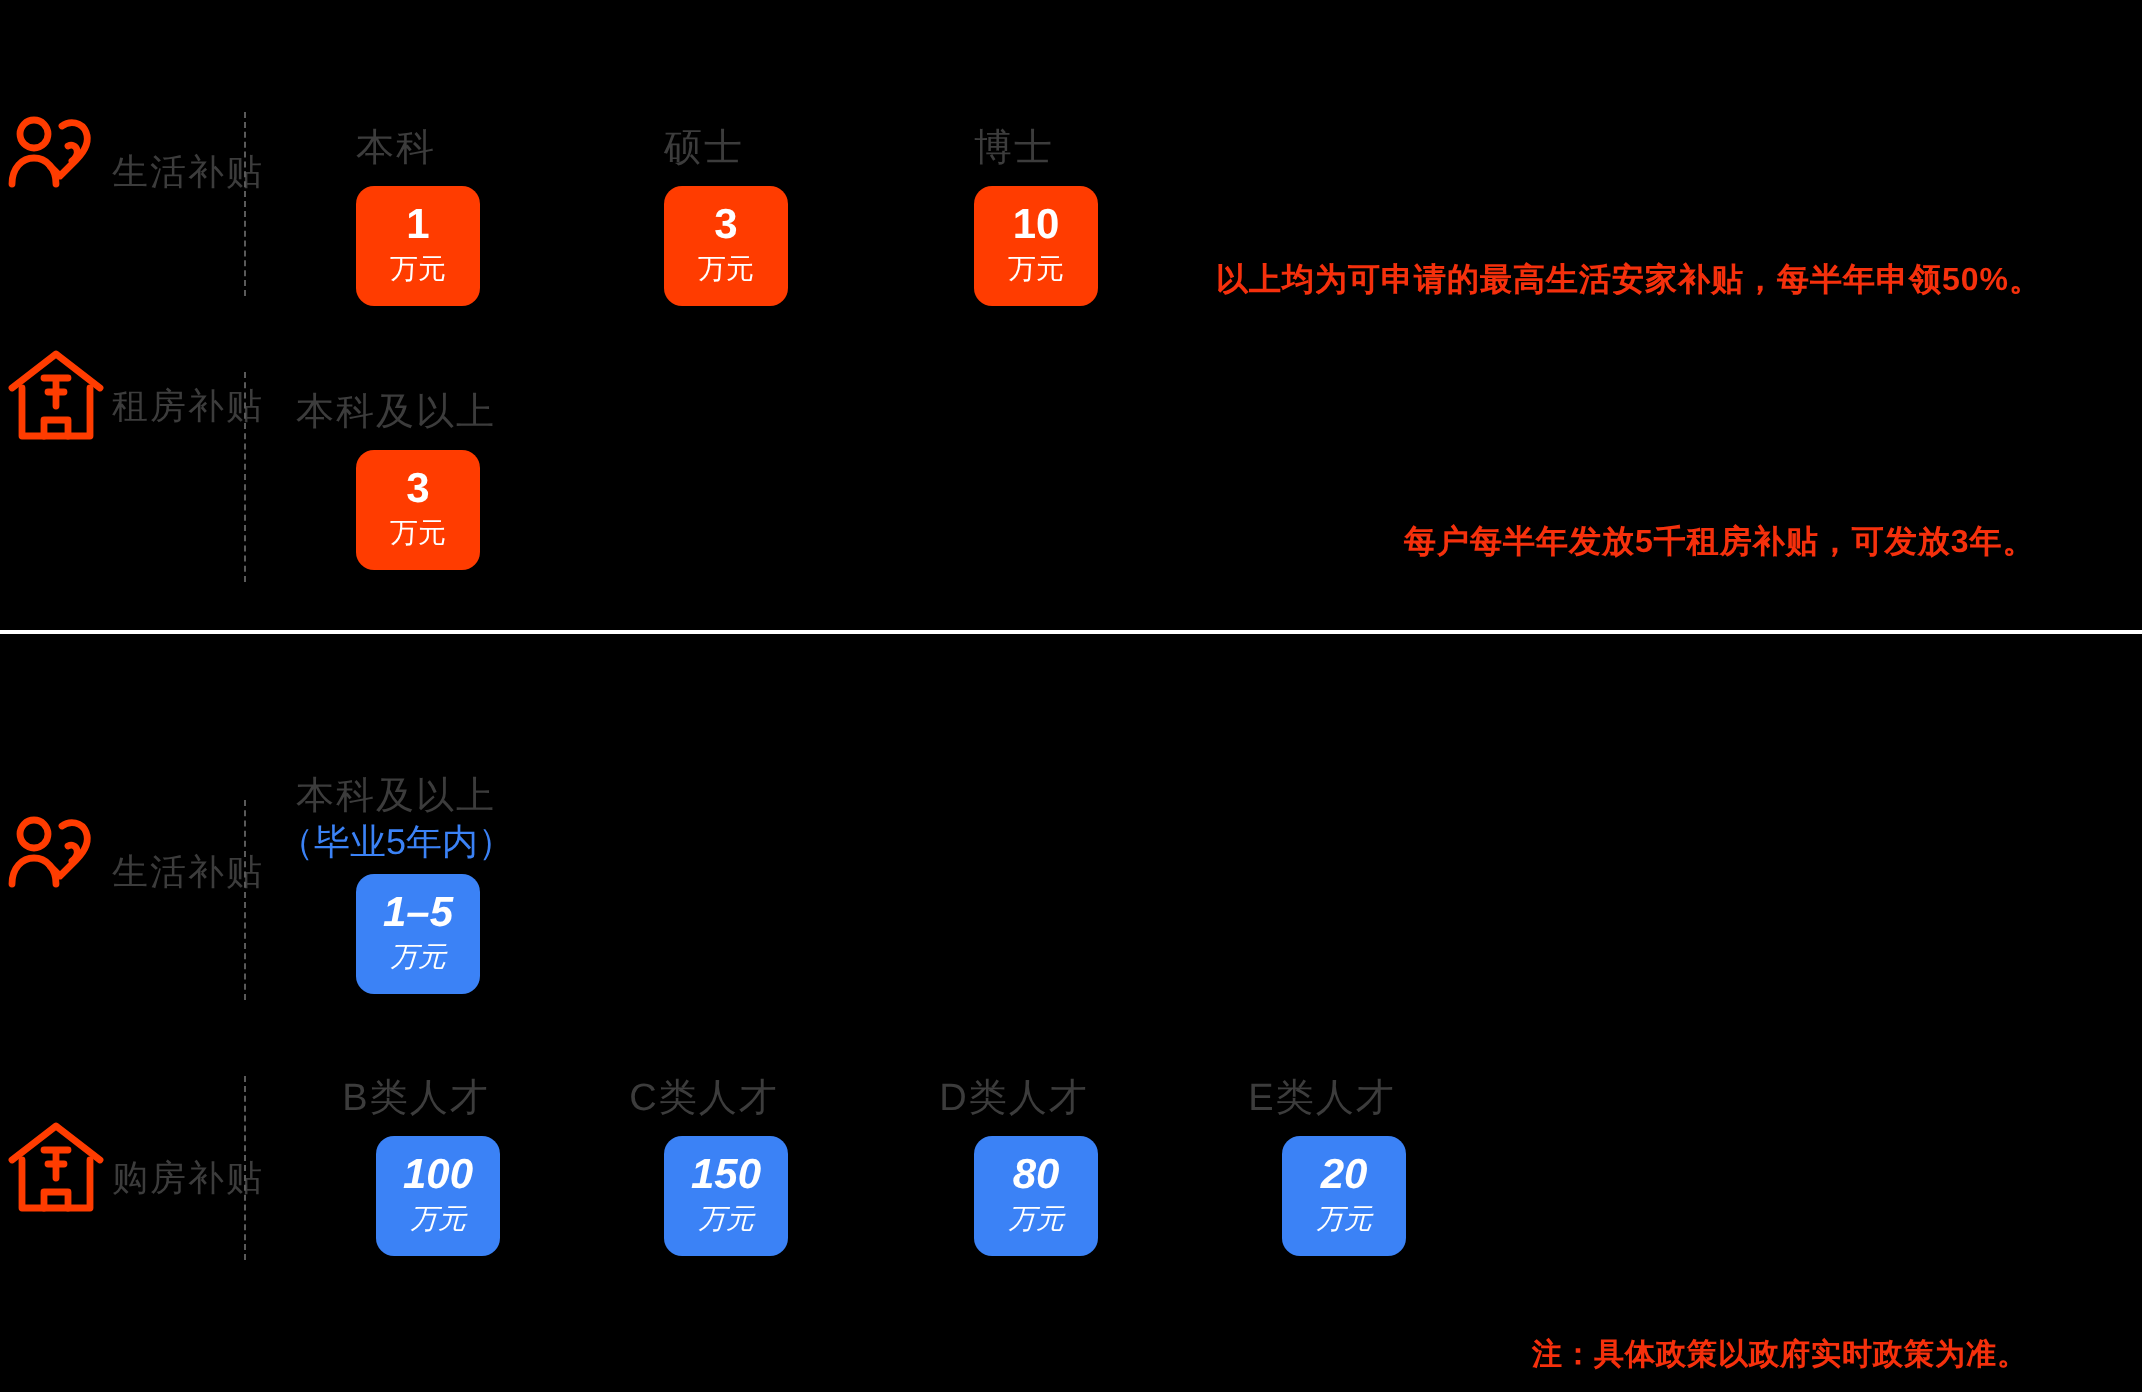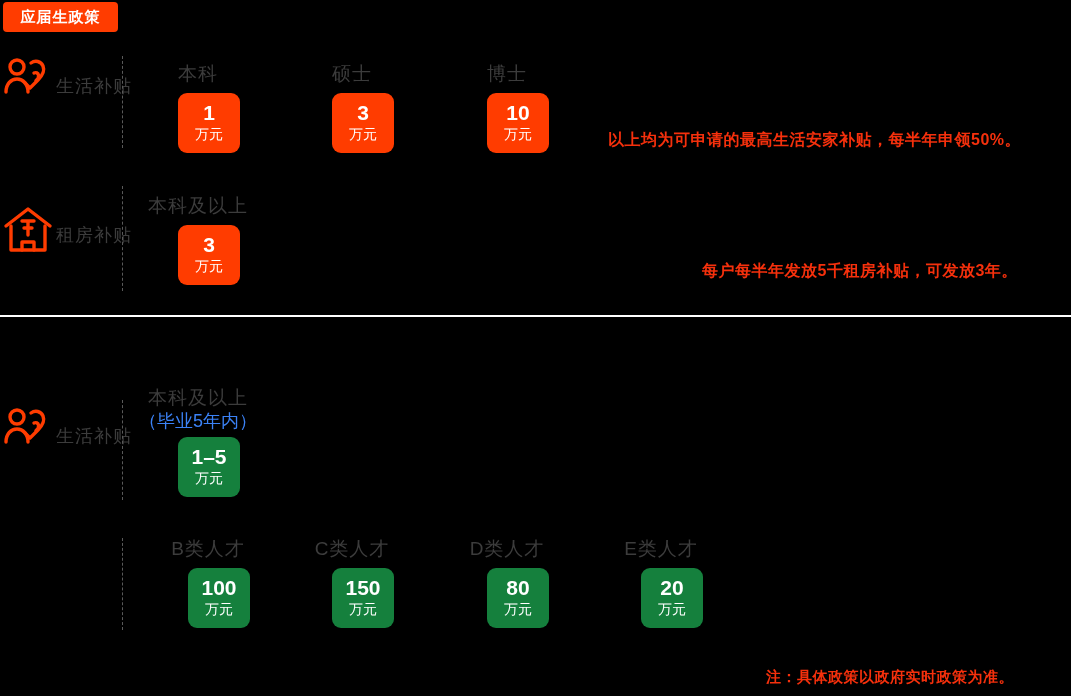--- a/index.html
+++ b/index.html
@@ -76,21 +76,21 @@
   .chip {
     width:62px; height:60px;
     border-radius:9px;
     display:flex; flex-direction:column;
     align-items:center; justify-content:center;
     color:#fff;
   }
   .chip .amt { font-size:21px; font-weight:700; line-height:1.05; }
   .chip .unit { font-size:14px; font-weight:400; margin-top:2px; }
   .chip.bright { background:#FF3C00; }
-  .chip.light  { background:#15803d; }
+  .chip.light  { background:#3b82f6;font-style:italic; }
 
   
   .note {
     position:absolute;
     color:#F5300C;
     font-size:16px;
     font-weight:700;
     letter-spacing:0.5px;
     white-space:nowrap;
   }
@@ -101,21 +101,20 @@
     font-weight:700;
     letter-spacing:0.5px;
     white-space:nowrap;
   }
 </style>
 </head>
 <body>
 
 <div id="root">
 
-  <div class="badge fresh">应届生政策</div>
 
   <div class="cat" style="top:55px;">
     <span class="ico">
       <svg viewBox="0 0 56 52" fill="none" stroke="#FF3C00" stroke-width="3.4" stroke-linecap="round" stroke-linejoin="round">
         <circle cx="17" cy="12" r="7"></circle>
         <path d="M6 37c0-8 5-13 11-13s11 5 11 13"></path>
         <path d="M31 8c4-3 10-2 12 3 2 5-1 10-5 14l-8 8-5-5"></path>
         <path d="M34 18c2-1 4 0 4.5 2 .5 2-.5 4-2.5 5.5"></path>
       </svg>
     </span>
@@ -140,21 +139,21 @@
   <div class="col" style="left:487px; top:93px;">
     <span class="col-title">博士</span>
     <div class="chip bright">
       <span class="amt">10</span>
       <span class="unit">万元</span>
     </div>
   </div>
 
   <div class="note" style="left:608px; top:130px;">以上均为可申请的最高生活安家补贴，每半年申领50%。</div>
 
-  <div class="cat" style="top:204px;font-family:Liberation Serif, serif;">
+  <div class="cat" style="top:172px;font-family:Liberation Serif, serif;">
     <span class="ico">
       <svg viewBox="0 0 56 52" fill="none" stroke="#FF3C00" stroke-width="3.4" stroke-linecap="round" stroke-linejoin="round">
         <path d="M6 22 28 5l22 17"></path>
         <path d="M11 22v24h34V22"></path>
         <path d="M22 17h12M28 17v14M24 24h8"></path>
         <path d="M22 46v-8h12v8"></path>
       </svg>
     </span>
     <span class="cat-label">租房补贴</span>
   </div>
@@ -188,20 +187,31 @@
 
   <div class="col" style="left:178px; top:437px;">
     <span class="col-title" style="margin-bottom:26px;">本科及以上</span>
     <span class="col-sub">（毕业5年内）</span>
     <div class="chip light">
       <span class="amt">1–5</span>
       <span class="unit">万元</span>
     </div>
   </div>
 
+  <div class="cat" style="top:558px;">
+    <span class="ico">
+      <svg viewBox="0 0 56 52" fill="none" stroke="#FF3C00" stroke-width="3.4" stroke-linecap="round" stroke-linejoin="round">
+        <path d="M6 22 28 5l22 17"></path>
+        <path d="M11 22v24h34V22"></path>
+        <path d="M22 17h12M28 17v14M24 24h8"></path>
+        <path d="M22 46v-8h12v8"></path>
+      </svg>
+    </span>
+    <span class="cat-label">购房补贴</span>
+  </div>
   <div class="vdash" style="top:538px; height:92px;"></div>
 
   <div class="col" style="left:188px; top:568px;text-align:right;">
     <span class="col-title">B类人才</span>
     <div class="chip light">
       <span class="amt">100</span>
       <span class="unit">万元</span>
     </div>
   </div>
   <div class="col" style="left:332px; top:568px;">

